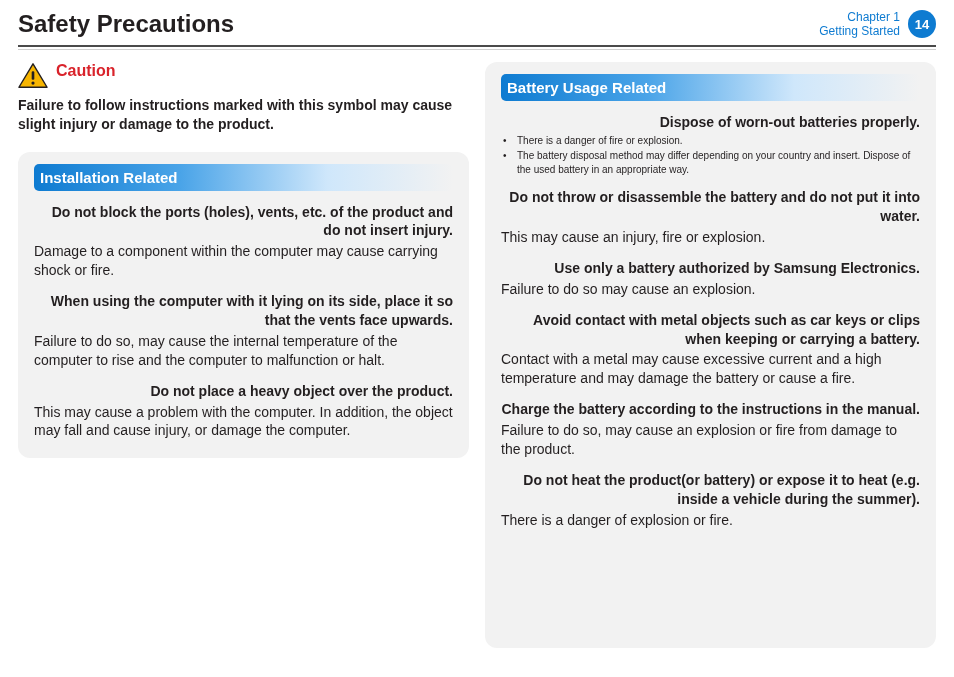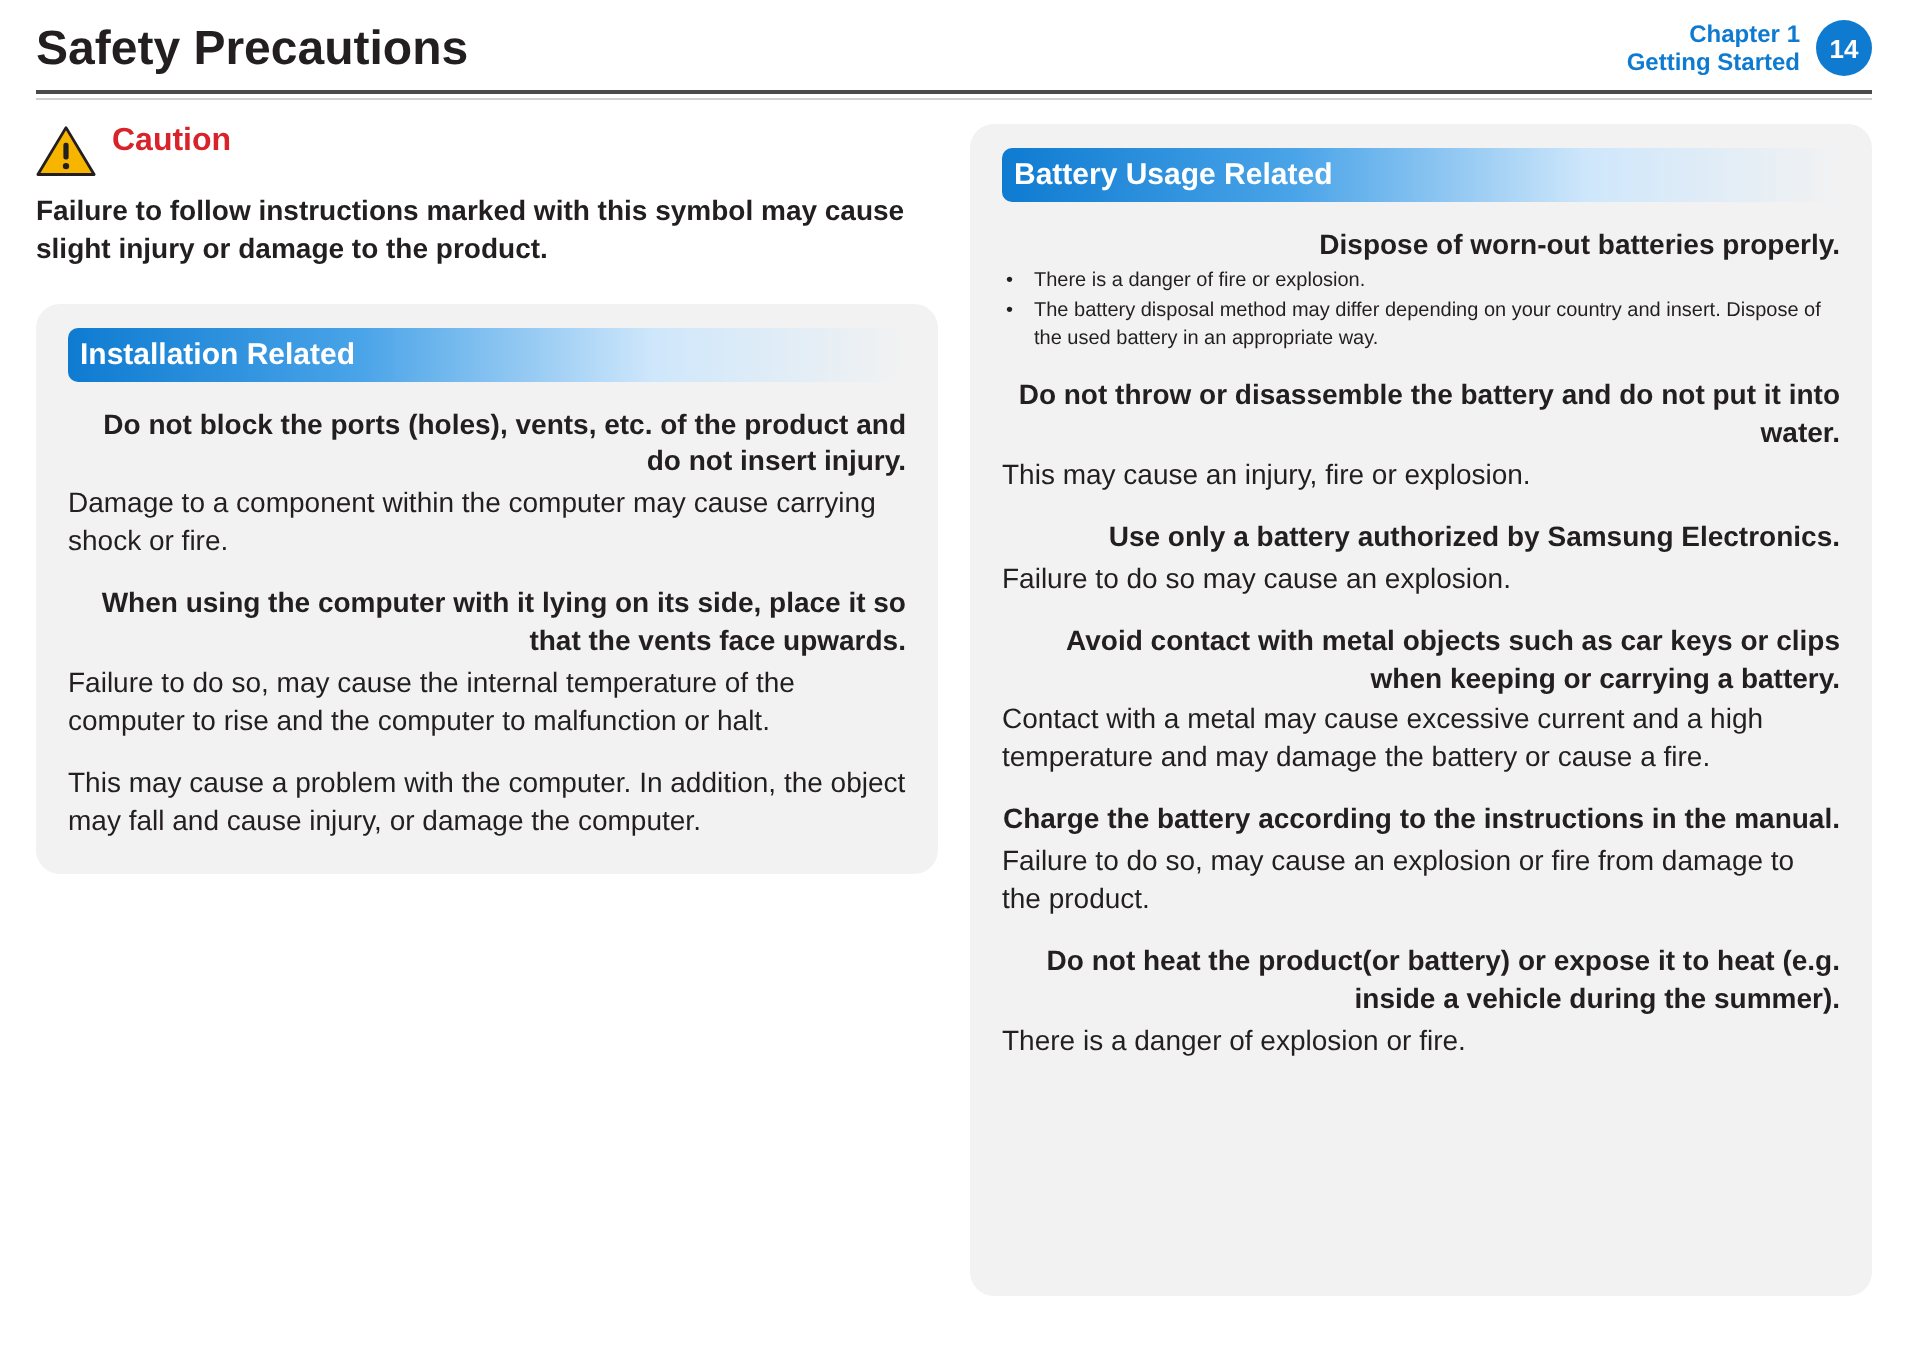--- a/index.html
+++ b/index.html
@@ -6,38 +6,38 @@
     body {
       font-family: "Segoe UI", Arial, sans-serif;
       width: 954px;
       height: 677px;
       background: #fff;
       color: #231f20;
     }
     .header {
       display: flex;
       justify-content: space-between;
-      align-items: flex-end;
+      align-items: center;
       padding: 10px 18px 6px 18px;
     }
     .title {
       font-size: 24px;
       font-weight: 700;
       color: #231f20;
     }
     .chapter-wrap {
       display: flex;
       align-items: center;
       gap: 8px;
     }
     .chapter-text {
       text-align: right;
       color: #0e7bd1;
       font-size: 12px;
-      font-weight: 700;
+      font-weight: 400;
       line-height: 1.2;
     }
     .page-badge {
       width: 28px;
       height: 28px;
       border-radius: 50%;
       background: #0e7bd1;
       color: #fff;
       font-size: 13px;
       font-weight: 700;
@@ -151,20 +151,21 @@
       <span class="caution-text">Caution</span>
     </div>
     <div class="caution-desc">Failure to follow instructions marked with this symbol may cause slight injury or damage to the product.</div>
 
     <div class="panel">
       <div class="section-bar">Installation Related</div>
       <div class="bold">Do not block the ports (holes), vents, etc. of the product and do not insert injury.</div>
       <div class="body">Damage to a component within the computer may cause carrying shock or fire.</div>
       <div class="bold">When using the computer with it lying on its side, place it so that the vents face upwards.</div>
       <div class="body">Failure to do so, may cause the internal temperature of the computer to rise and the computer to malfunction or halt.</div>
+      <div class="bold">Do not place a heavy object over the product.</div>
       <div class="body">This may cause a problem with the computer. In addition, the object may fall and cause injury, or damage the computer.</div>
     </div>
   </div>
 
   <div class="col">
     <div class="panel panel-right">
       <div class="section-bar">Battery Usage Related</div>
 
       <div class="bold">Dispose of worn-out batteries properly.</div>
       <ul class="bullets">

